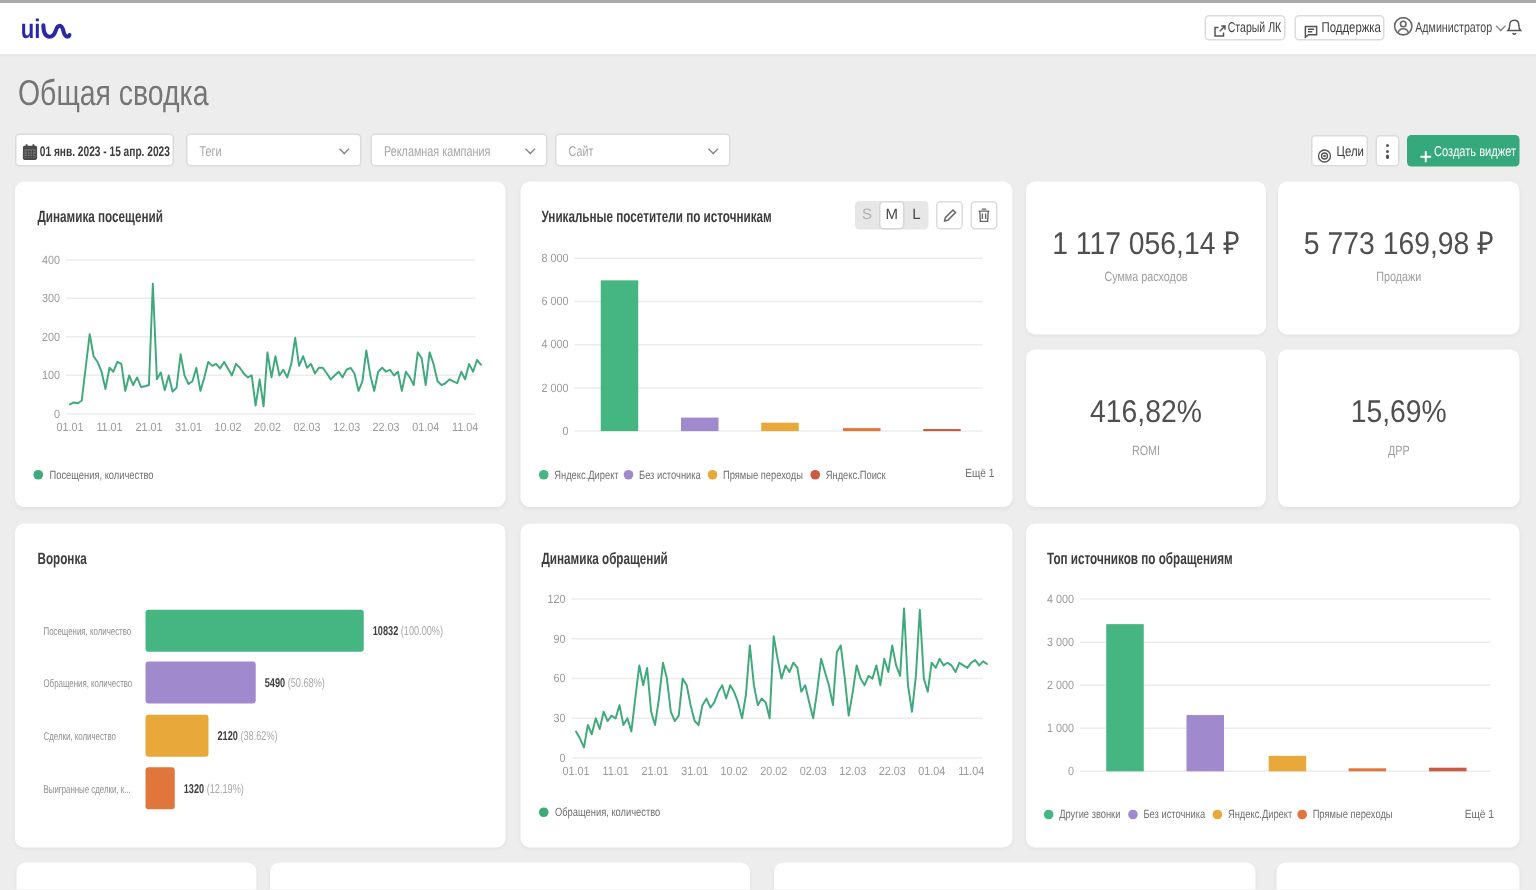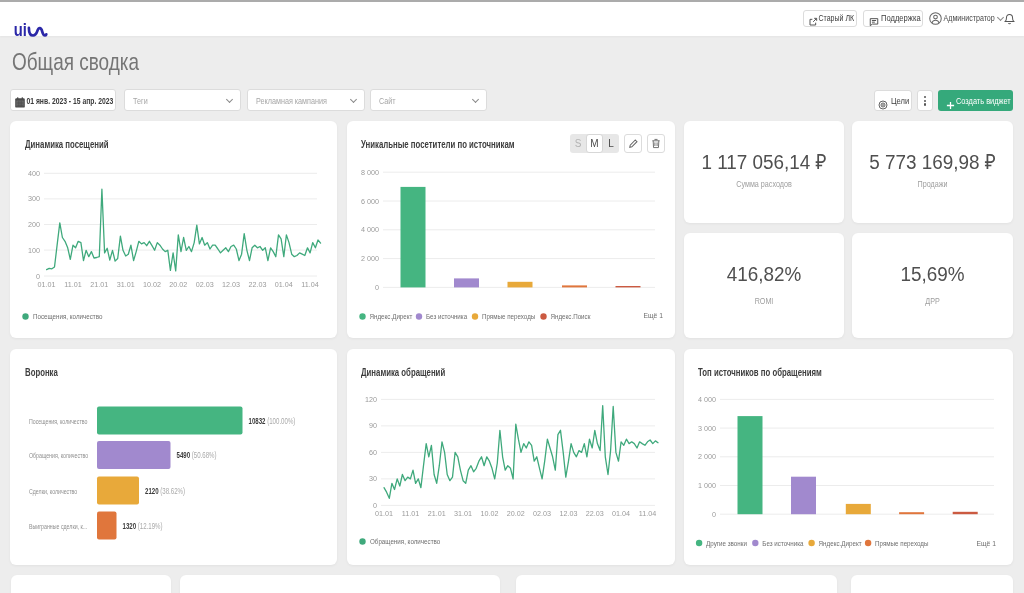--- a/index.html
+++ b/index.html
@@ -2,21 +2,21 @@
 <html><head><meta charset="utf-8"><style>
 *{margin:0;padding:0;box-sizing:border-box}
 body{width:1024px;height:593px;background:#ededed;font-family:"Liberation Sans",sans-serif;overflow:hidden;position:relative}
 .abs{position:absolute}
 .card{position:absolute;background:#fff;border-radius:6px;box-shadow:0 1px 3px rgba(0,0,0,.05)}
 .btn{position:absolute;background:#fff;border:1px solid #dcdcdc;border-radius:3px}
 .chev{position:absolute;width:5px;height:5px;border-right:1.2px solid #8a8a8a;border-bottom:1.2px solid #8a8a8a;transform:rotate(45deg)}
 svg text{font-family:"Liberation Sans",sans-serif}
 </style></head><body>
 <div class="abs" style="left:0;top:0;width:1024px;height:36px;background:#fff;border-top:2px solid #ababab;box-shadow:0 1px 2px rgba(0,0,0,.04)"></div>
-<div class="abs" style="left:13px;top:15px"><svg width="40" height="26" viewBox="0 0 40 26">
+<div class="abs" style="left:13px;top:4px"><svg width="40" height="26" viewBox="0 0 40 26">
       <text transform="translate(0.8 21.3) scale(0.82 1)" font-family="Liberation Sans" font-weight="bold" font-size="18" fill="#2b28a8">ui</text>
       <path d="M15.9 12.9 Q15.9 20.5 20.1 20.5 Q22.8 20.5 24.1 16.6 Q25.2 13.2 26.8 13.2 Q28.4 13.2 29.3 16.8 Q30.3 20.5 32.1 20.4 Q33.1 20.3 33.3 19.4" fill="none" stroke="#2b28a8" stroke-width="2.7" stroke-linecap="round"></path>
     </svg></div>
 <div class="btn" style="left:803px;top:10px;width:54px;height:17px"></div>
 <div class="btn" style="left:863px;top:10px;width:60px;height:17px"></div>
 <div class="abs" style="left:808px;top:13px"><svg width="10" height="10" viewBox="0 0 12 12" fill="none" stroke="#555" stroke-width="1.2">
       <path d="M5.2 2.8H2.4v6.8h6.8V6.8"></path>
       <path d="M7.4 1.6h3v3M10.2 1.8 6.2 5.8"></path>
     </svg></div>
 <div class="abs" style="left:869px;top:13px"><svg width="10" height="10" viewBox="0 0 12 12" fill="none" stroke="#555" stroke-width="1.2">

